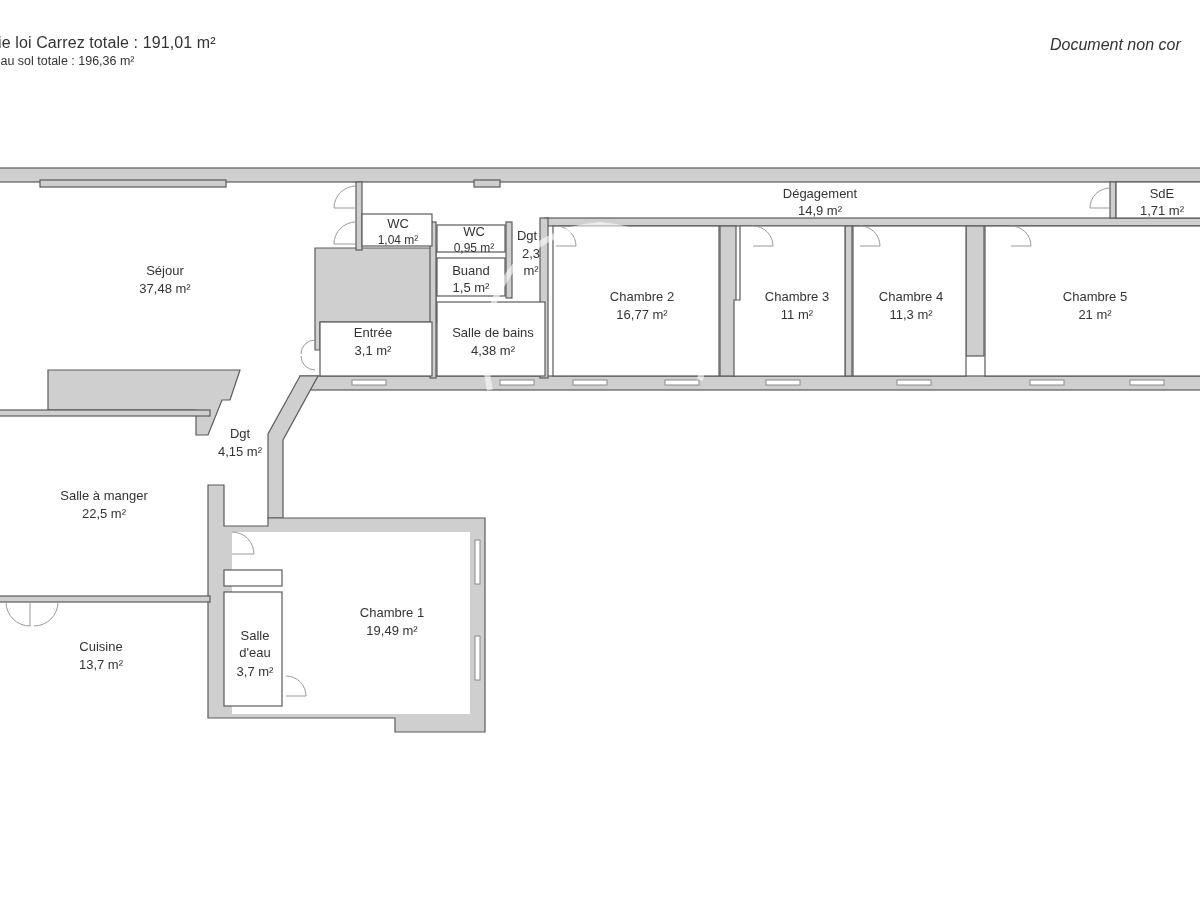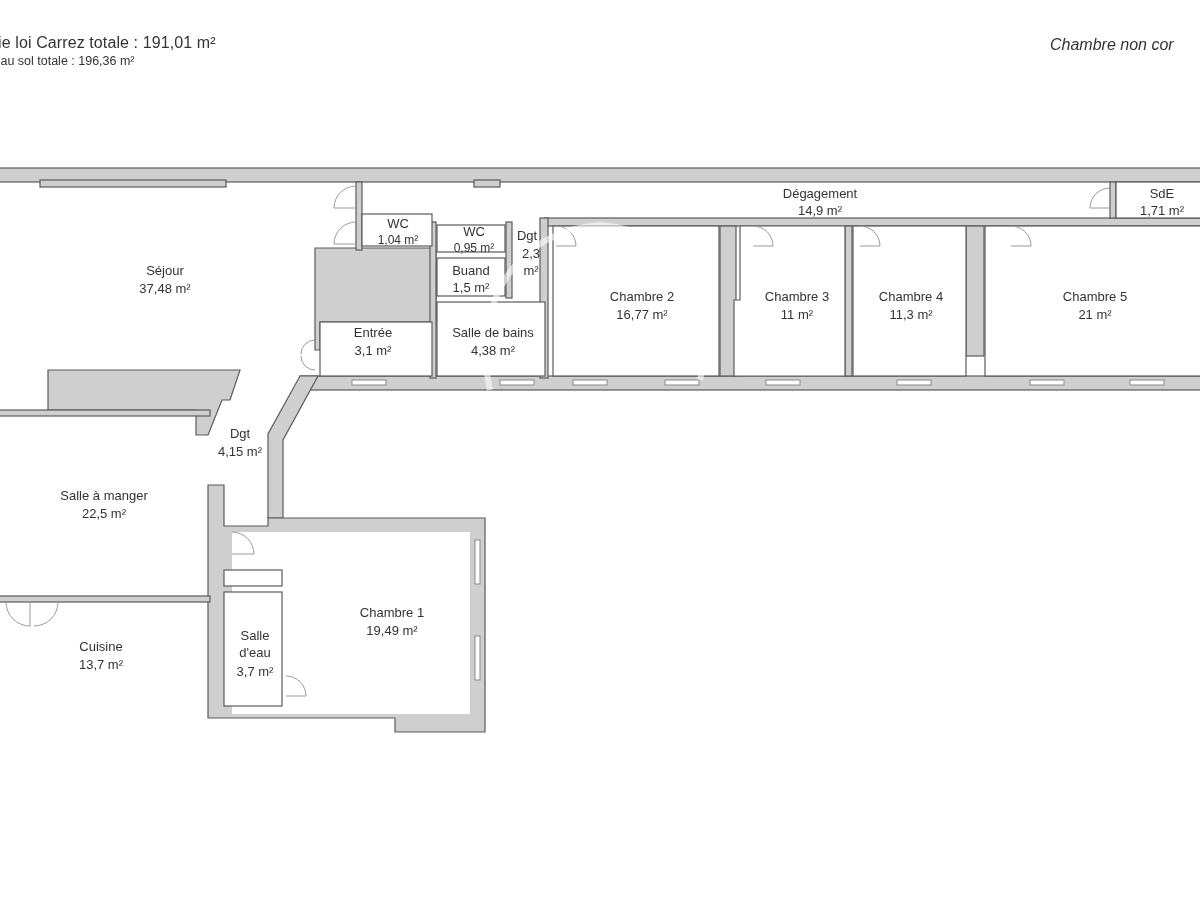--- a/index.html
+++ b/index.html
@@ -17,21 +17,21 @@
   .lbl { font-family: "Liberation Sans", "DejaVu Sans", sans-serif; font-size: 13px; fill: #333; text-anchor: middle; }
   .watermark { fill: none; stroke: #ffffff; stroke-width: 6; opacity: 0.85; }
 </style>
 </head>
 <body>
 
 <div class="header-left">
   <div class="line1">cie loi Carrez totale : 191,01 m²</div>
   <div class="line2">e au sol totale : 196,36 m²</div>
 </div>
-<div class="header-right">Chambre non cor</div>
+<div class="header-right">Document non cor</div>
 
 <svg class="plan" width="1200" height="900" viewBox="0 0 1200 900">
 
   <g>
 
     <rect class="wall" x="-2" y="168" width="1204" height="14"></rect>
     <rect class="wall" x="40" y="180" width="186" height="7"></rect>
     <rect class="wall" x="474" y="180" width="26" height="7"></rect>
 
     <rect class="wall" x="545" y="218" width="660" height="8"></rect>

